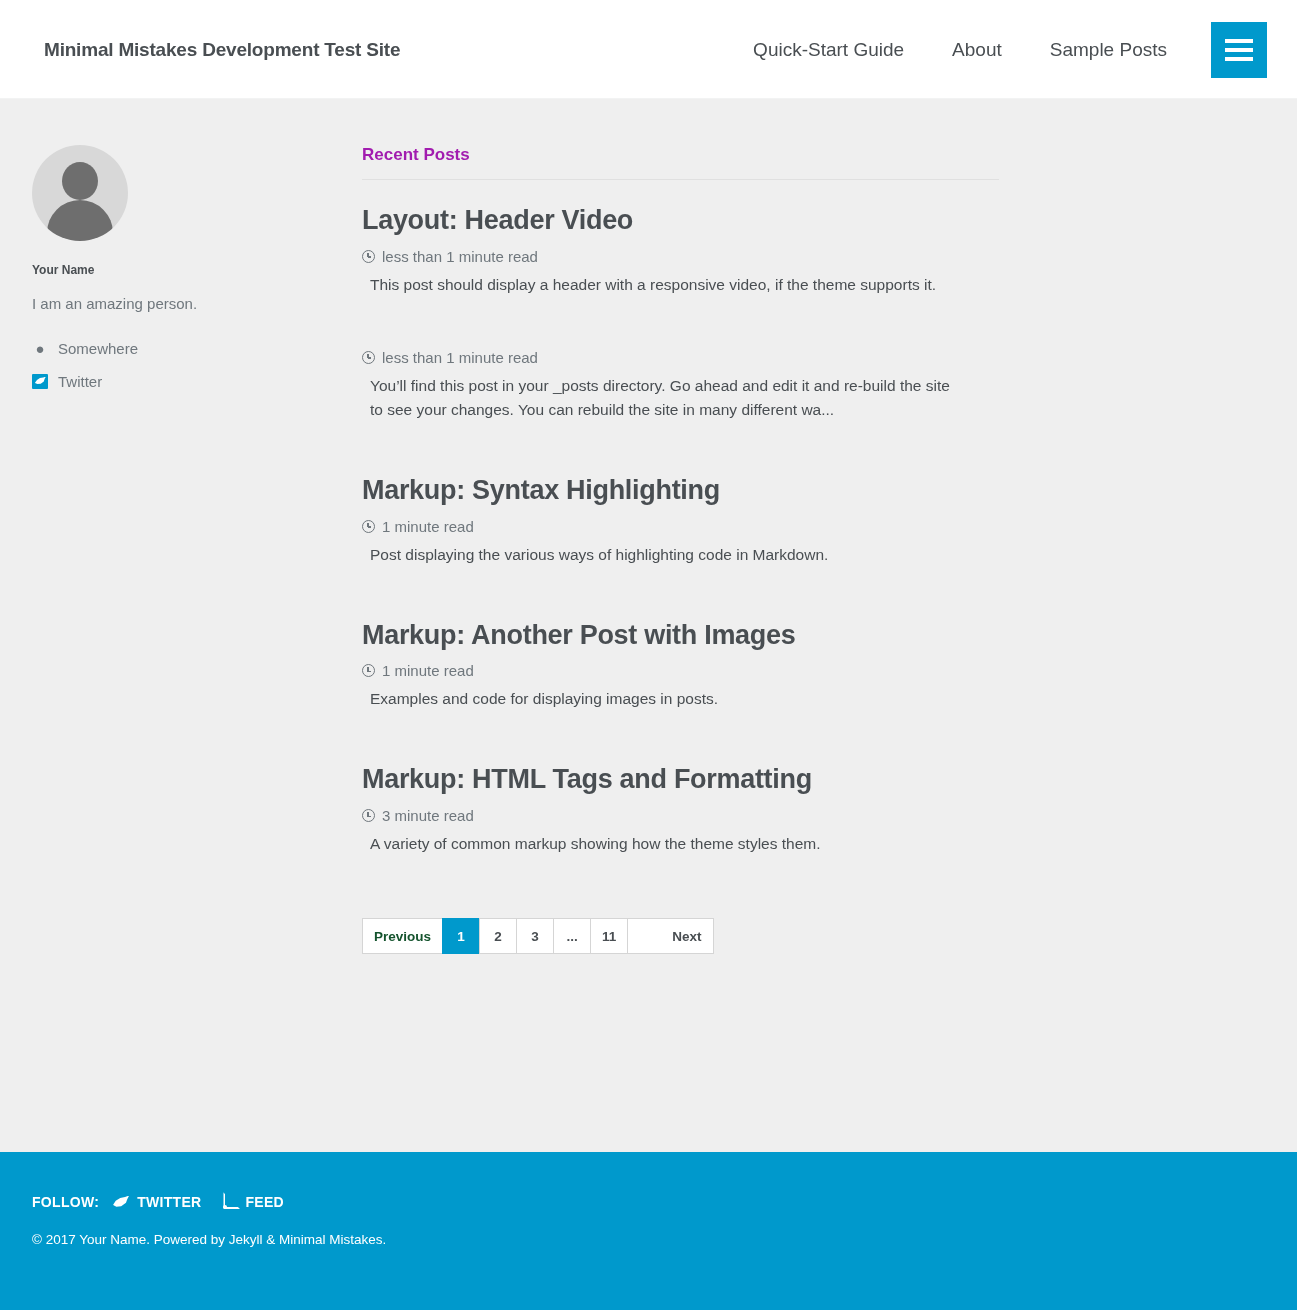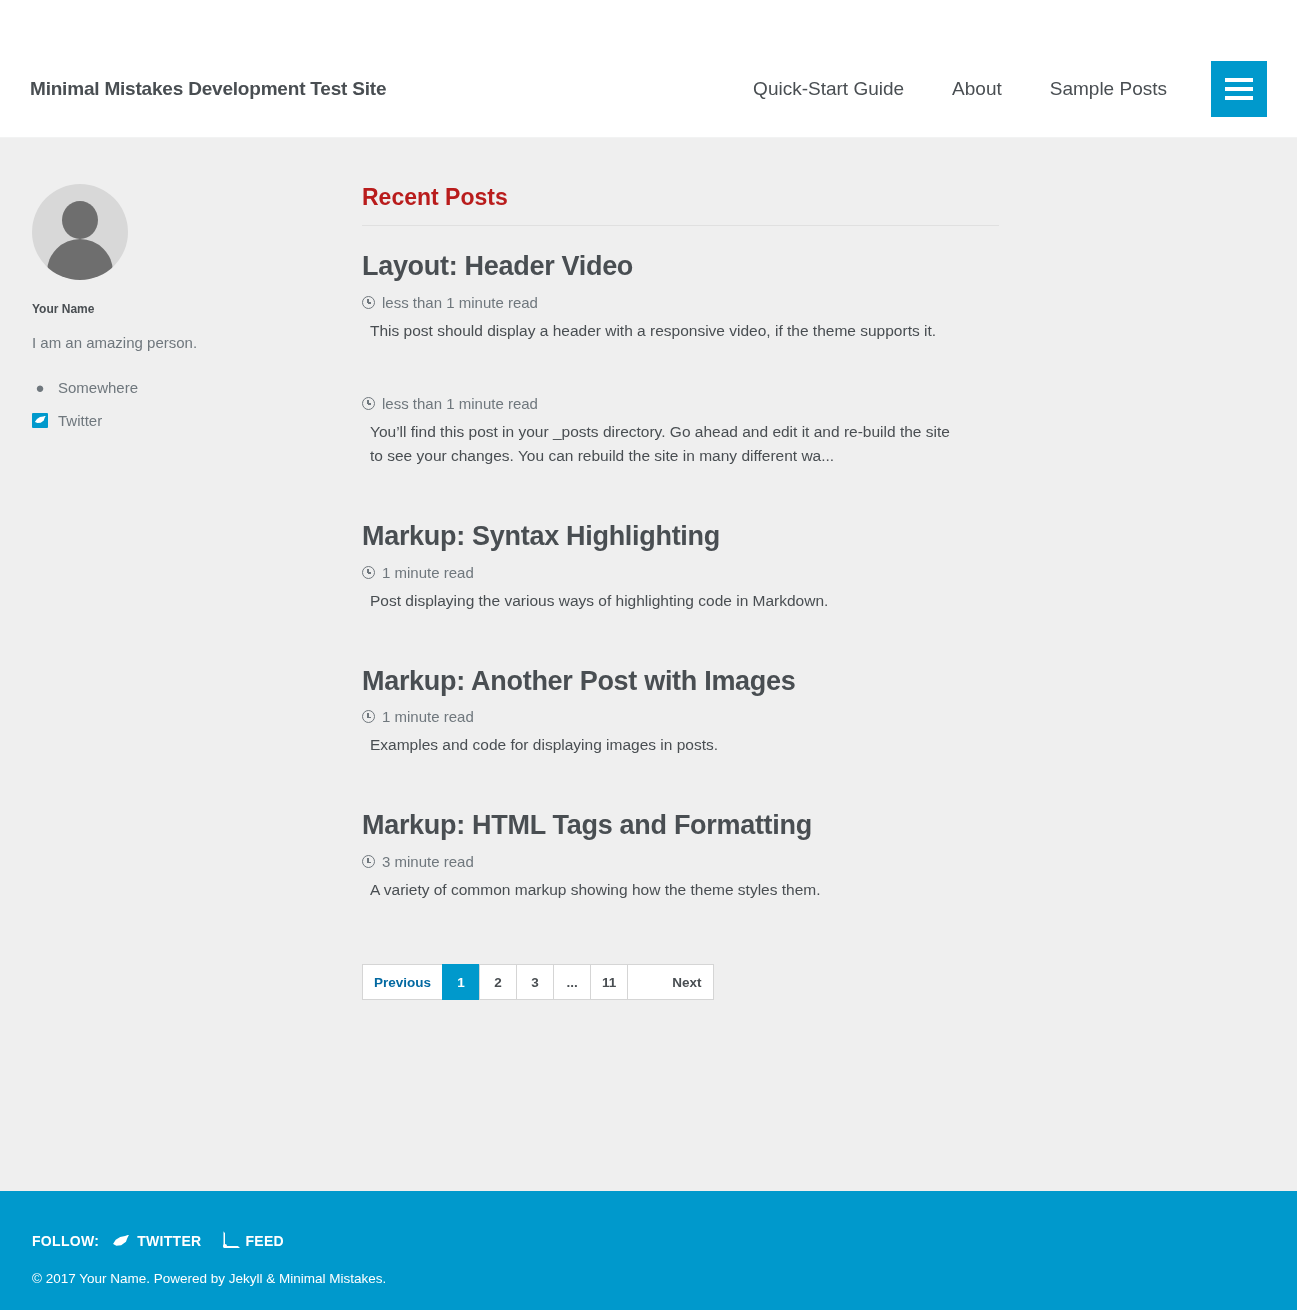--- a/index.html
+++ b/index.html
@@ -22,22 +22,21 @@
     height: 99px;
     background: #ffffff;
     border-bottom: 1px solid #f2f3f3;
     position: relative;
   }
   .masthead-inner {
     height: 99px;
     display: flex;
     align-items: center;
     justify-content: space-between;
-    padding: 0 30px 0 30px;
-    margin-top: 39px;
+    padding: 0 30px 0 44px;
   }
   .site-title {
     font-size: 19px;
     font-weight: bold;
     color: #494e52;
     letter-spacing: -0.2px;
     text-decoration: none;
     white-space: nowrap;
   }
   .nav-right {
@@ -182,23 +181,23 @@
   }
 
   
   .content {
     flex: 1;
     padding-left: 30px;
     padding-right: 40px;
     max-width: 680px;
   }
   .archive-title {
-    font-size: 23px;
-    font-weight: bold;
-    color: #b91c1c;
+    font-size: 17px;
+    font-weight: bold;
+    color: #a21caf;
     margin: 0 0 14px 0;
     padding-bottom: 14px;
     border-bottom: 1px solid #e0e0e0;
     width: 637px;
   }
   .post-item {
     margin-bottom: 52px;
   }
   .post-item:first-of-type { margin-top: 24px; }
   .post-title {
@@ -270,21 +269,21 @@
     font-size: 13.5px;
     font-weight: bold;
     color: #494e52;
     text-decoration: none;
   }
   .pagination a:last-child, .pagination span:last-child {
     border-right: 1px solid #d5d5d5;
     padding-left: 44px;
   }
   .pagination .disabled {
-    color: #0369a1;
+    color: #14532d;
   }
   .pagination .current {
     background: #0099cc;
     color: #ffffff;
     border-color: #0099cc;
   }
 
   
   .footer {
     background: #0099cc;

